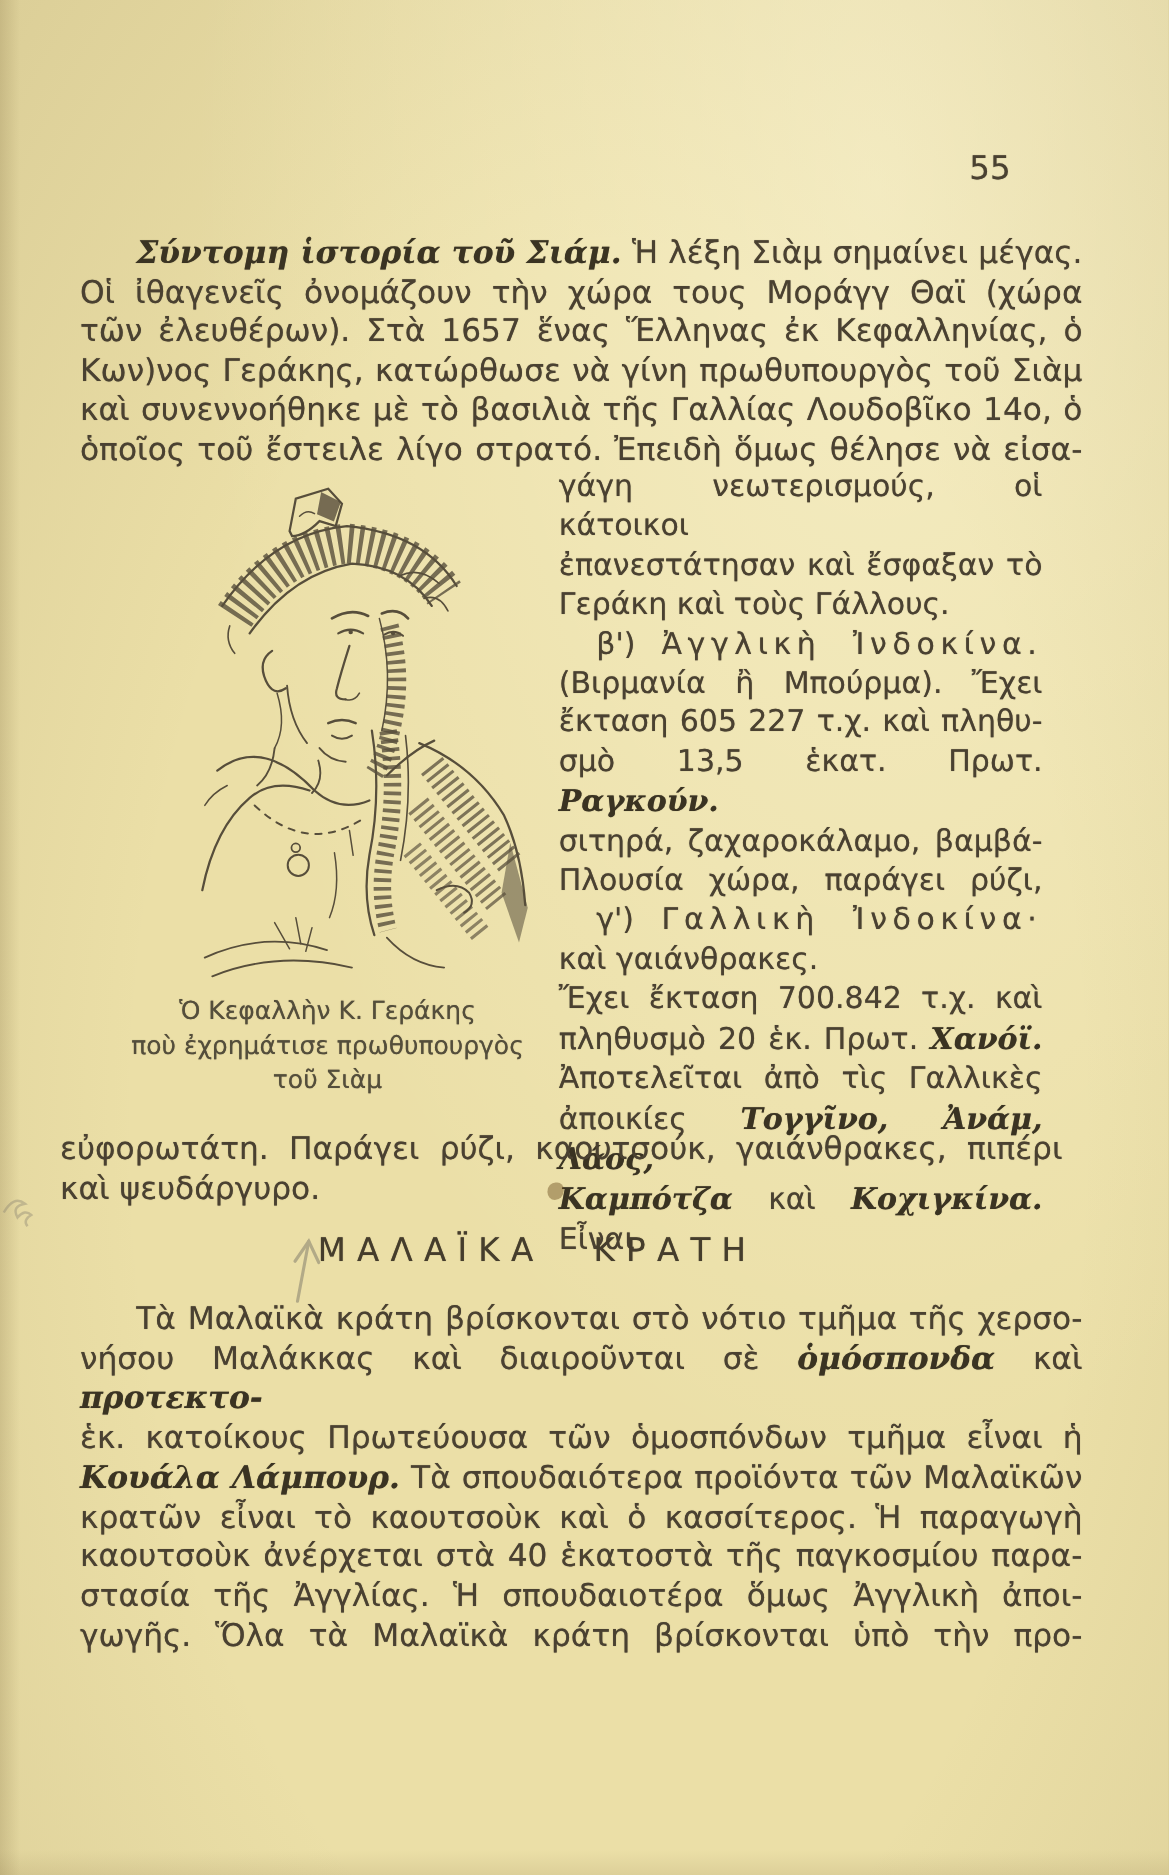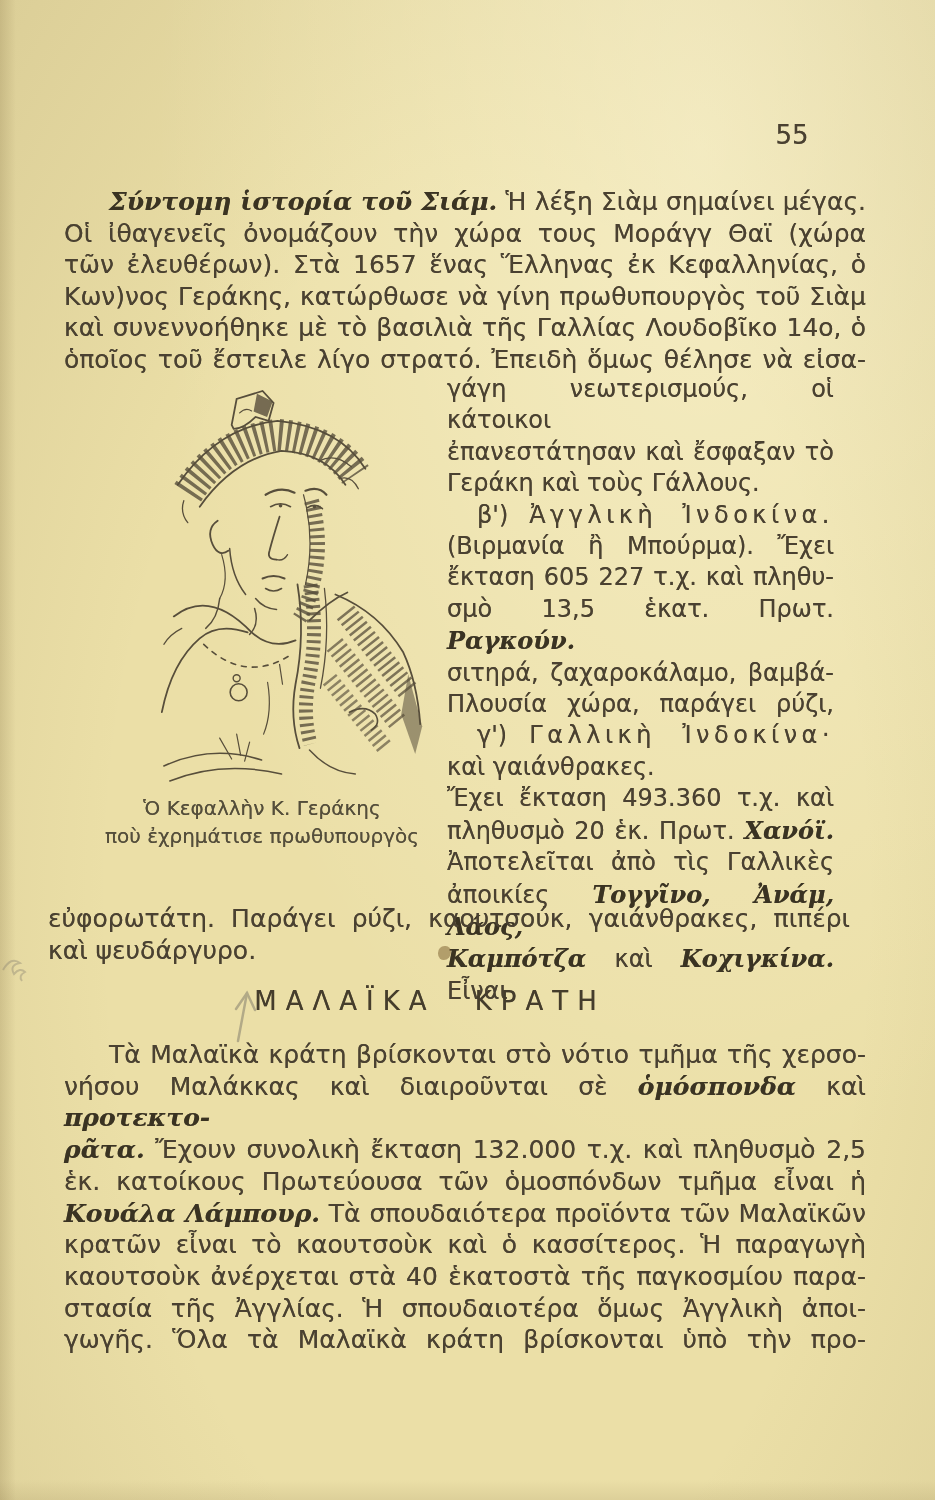--- a/index.html
+++ b/index.html
@@ -118,35 +118,36 @@
     <path d="M60,356 L72,377" stroke-width="1.2"></path>
     <path d="M77,352 L81,373" stroke-width="1.2"></path>
     <path d="M90,360 L85,379" stroke-width="1.2"></path>
     <path d="M150,368 Q170,390 196,392" stroke-width="1.4"></path>
     <path d="M190,330 Q206,322 216,332 Q222,342 212,348" stroke-width="1.6"></path>
   </svg>
 
   <div class="txt caption">
       <div class="line ctr"><span class="s-n">Ὁ Κεφαλλὴν Κ. Γεράκης</span></div>
       <div class="line ctr"><span class="s-n">ποὺ ἐχρημάτισε πρωθυπουργὸς</span></div>
+      <div class="line ctr"><span class="s-n">τοῦ Σιὰμ</span></div>
     </div>
 
   <div class="txt rcol">
       <div class="line just"><span class="s-n">γάγη νεωτερισμούς, οἱ κάτοικοι</span></div>
       <div class="line just"><span class="s-n">ἐπανεστάτησαν καὶ ἔσφαξαν τὸ</span></div>
       <div class="line left"><span class="s-n">Γεράκη καὶ τοὺς Γάλλους.</span></div>
       <div class="line just ind2"><span class="s-n">β') </span><span class="s-ls">Ἀγγλικὴ Ἰνδοκίνα.</span></div>
       <div class="line just"><span class="s-n">(Βιρμανία ἢ Μπούρμα). Ἔχει</span></div>
       <div class="line just"><span class="s-n">ἔκταση 605 227 τ.χ. καὶ πληθυ-</span></div>
       <div class="line just"><span class="s-n">σμὸ 13,5 ἑκατ. Πρωτ. </span><span class="s-b">Ραγκούν.</span></div>
       <div class="line just"><span class="s-n">σιτηρά, ζαχαροκάλαμο, βαμβά-</span></div>
       <div class="line just"><span class="s-n">Πλουσία χώρα, παράγει ρύζι,</span></div>
       <div class="line just ind2"><span class="s-n">γ') </span><span class="s-ls">Γαλλικὴ Ἰνδοκίνα·</span></div>
       <div class="line left"><span class="s-n">καὶ γαιάνθρακες.</span></div>
-      <div class="line just"><span class="s-n">Ἔχει ἔκταση 493.360 τ.χ. καὶ</span></div>
+      <div class="line just"><span class="s-n">Ἔχει ἔκταση 700.842 τ.χ. καὶ</span></div>
       <div class="line just"><span class="s-n">πληθυσμὸ 20 ἑκ. Πρωτ. </span><span class="s-b">Χανόϊ.</span></div>
       <div class="line just"><span class="s-n">Ἀποτελεῖται ἀπὸ τὶς Γαλλικὲς</span></div>
       <div class="line just"><span class="s-n">ἀποικίες </span><span class="s-b">Τογγῖνο, Ἀνάμ, Λάος,</span></div>
       <div class="line just"><span class="s-b">Καμπότζα</span><span class="s-n"> καὶ </span><span class="s-b">Κοχιγκίνα.</span><span class="s-n"> Εἶναι</span></div>
     </div>
 
   <div class="txt closing">
       <div class="line just"><span class="s-n">εὐφορωτάτη. Παράγει ρύζι, καουτσούκ, γαιάνθρακες, πιπέρι</span></div>
       <div class="line left"><span class="s-n">καὶ ψευδάργυρο.</span></div>
     </div>
@@ -154,21 +155,20 @@
   <svg class="pencil" style="left:225px;top:983px;" width="38" height="62" viewBox="0 0 38 62" fill="none" stroke="#857f6d" stroke-width="2.5" stroke-linecap="round">
     <path d="M13,58 L22,10"></path>
     <path d="M11,26 L22,10 L30,27"></path>
   </svg>
 
   <div class="txt heading">ΜΑΛΑΪΚΑ ΚΡΑΤΗ</div>
 
   <div class="txt p2">
       <div class="line just ind"><span class="s-n">Τὰ Μαλαϊκὰ κράτη βρίσκονται στὸ νότιο τμῆμα τῆς χερσο-</span></div>
       <div class="line just"><span class="s-n">νήσου Μαλάκκας καὶ διαιροῦνται σὲ </span><span class="s-b">ὁμόσπονδα</span><span class="s-n"> καὶ </span><span class="s-b">προτεκτο-</span></div>
-      <div class="line just"><span class="s-b">ρᾶτα.</span><span class="s-n"> Ἔχουν συνολικὴ ἔκταση 132.000 τ.χ. καὶ πληθυσμὸ 2,5</span></div>
       <div class="line just"><span class="s-n">ἑκ. κατοίκους Πρωτεύουσα τῶν ὁμοσπόνδων τμῆμα εἶναι ἡ</span></div>
       <div class="line just"><span class="s-b">Κουάλα Λάμπουρ.</span><span class="s-n"> Τὰ σπουδαιότερα προϊόντα τῶν Μαλαϊκῶν</span></div>
       <div class="line just"><span class="s-n">κρατῶν εἶναι τὸ καουτσοὺκ καὶ ὁ κασσίτερος. Ἡ παραγωγὴ</span></div>
       <div class="line just"><span class="s-n">καουτσοὺκ ἀνέρχεται στὰ 40 ἑκατοστὰ τῆς παγκοσμίου παρα-</span></div>
       <div class="line just"><span class="s-n">στασία τῆς Ἀγγλίας. Ἡ σπουδαιοτέρα ὅμως Ἀγγλικὴ ἀποι-</span></div>
       <div class="line just"><span class="s-n">γωγῆς. Ὅλα τὰ Μαλαϊκὰ κράτη βρίσκονται ὑπὸ τὴν προ-</span></div>
     </div>
 
   <div class="blot"></div>
 

